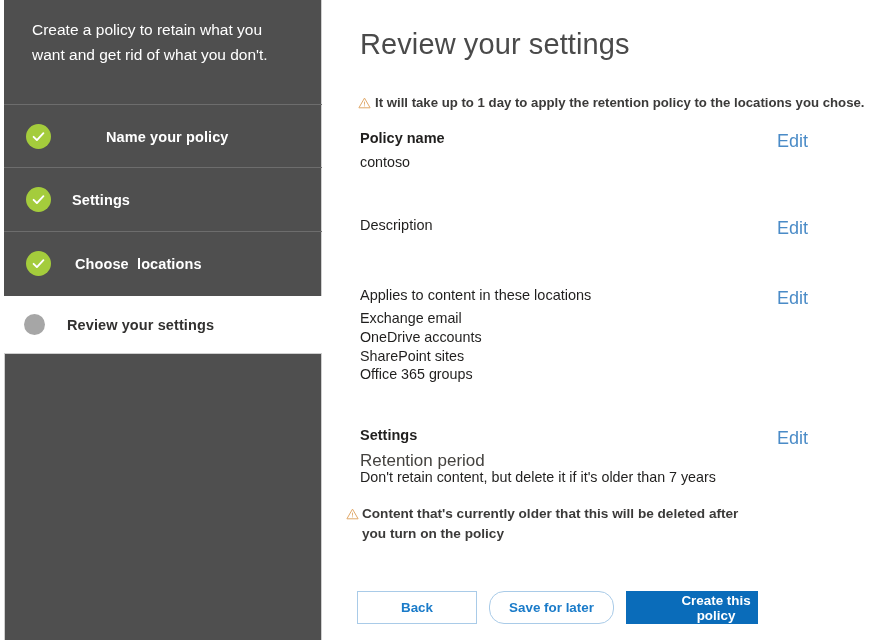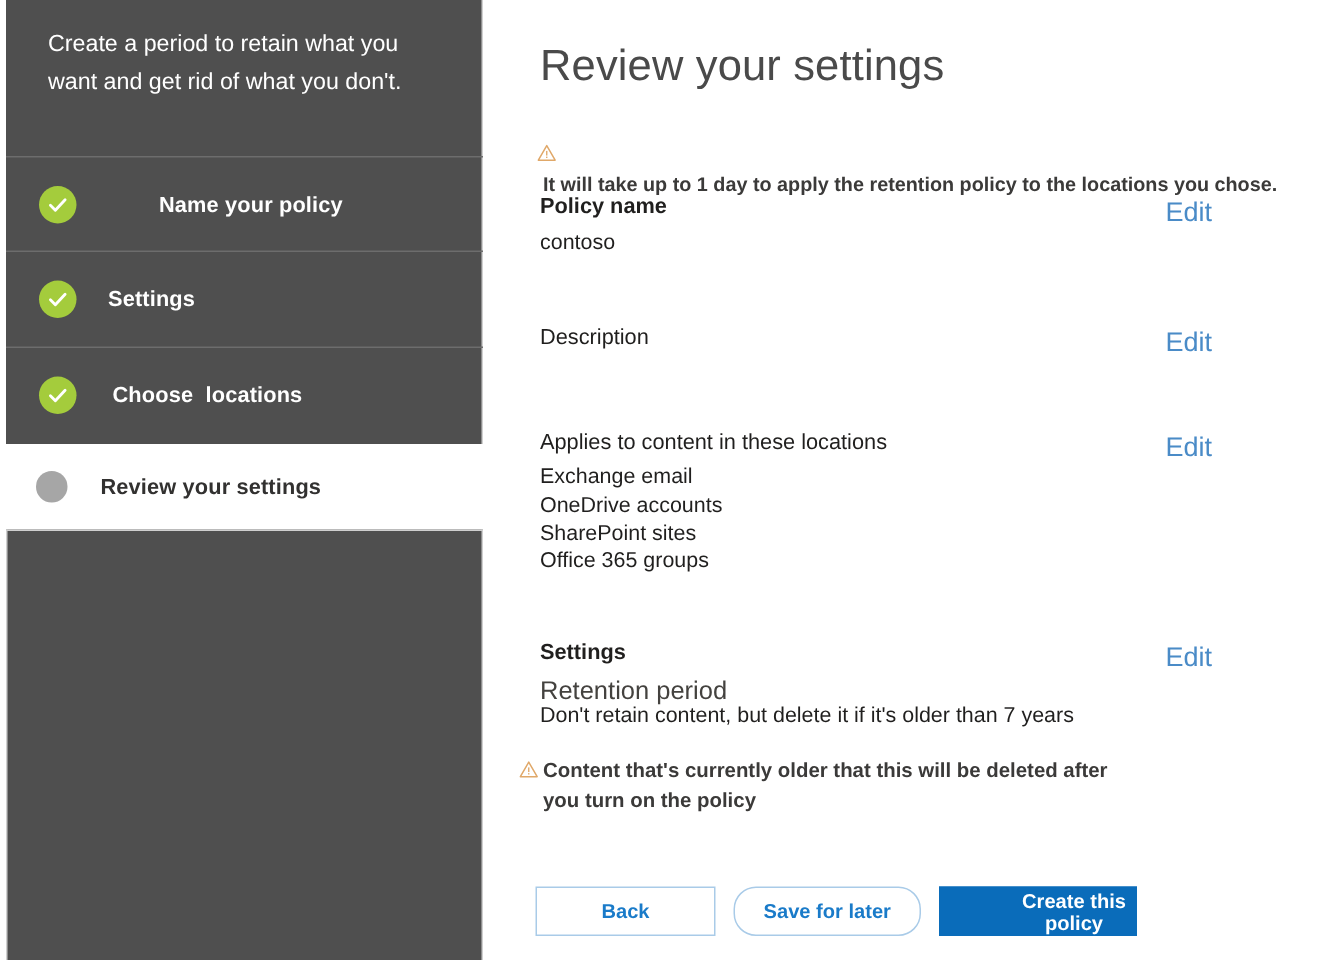--- a/index.html
+++ b/index.html
@@ -154,21 +154,20 @@
 
   .warn-row {
     position: absolute;
     display: flex;
     align-items: flex-start;
   }
   #warn-top {
     left: 36px;
     top: 93px;
     width: 520px;
-    flex-direction: column;
   }
   #warn-bottom {
     left: 24px;
     top: 504px;
     width: 400px;
   }
   .warn-icon {
     flex: 0 0 auto;
     margin-top: 2px;
   }
@@ -292,21 +291,21 @@
   }
   #btn-cancel { width: 120px; margin-left: 12px; }
 </style>
 </head>
 <body>
 
 <div id="sidebar">
 
   <div class="wiz-panel" id="wiz-top">
 
-    <div class="intro-text">Create a period to retain what you want and get rid of what you don't.</div>
+    <div class="intro-text">Create a policy to retain what you want and get rid of what you don't.</div>
 
     <div class="wiz-divider" id="div1"></div>
     <div class="wiz-divider" id="div2"></div>
     <div class="wiz-divider" id="div3"></div>
 
     <div class="step" id="step-1">
       <div class="step-done-icon">
         <svg width="17" height="17" viewBox="0 0 17 17">
           <path d="M3.6 8.8 L6.9 12.1 L13.4 5.2" fill="none" stroke="#ffffff" stroke-width="1.9" stroke-linecap="round" stroke-linejoin="round"></path>
         </svg>

